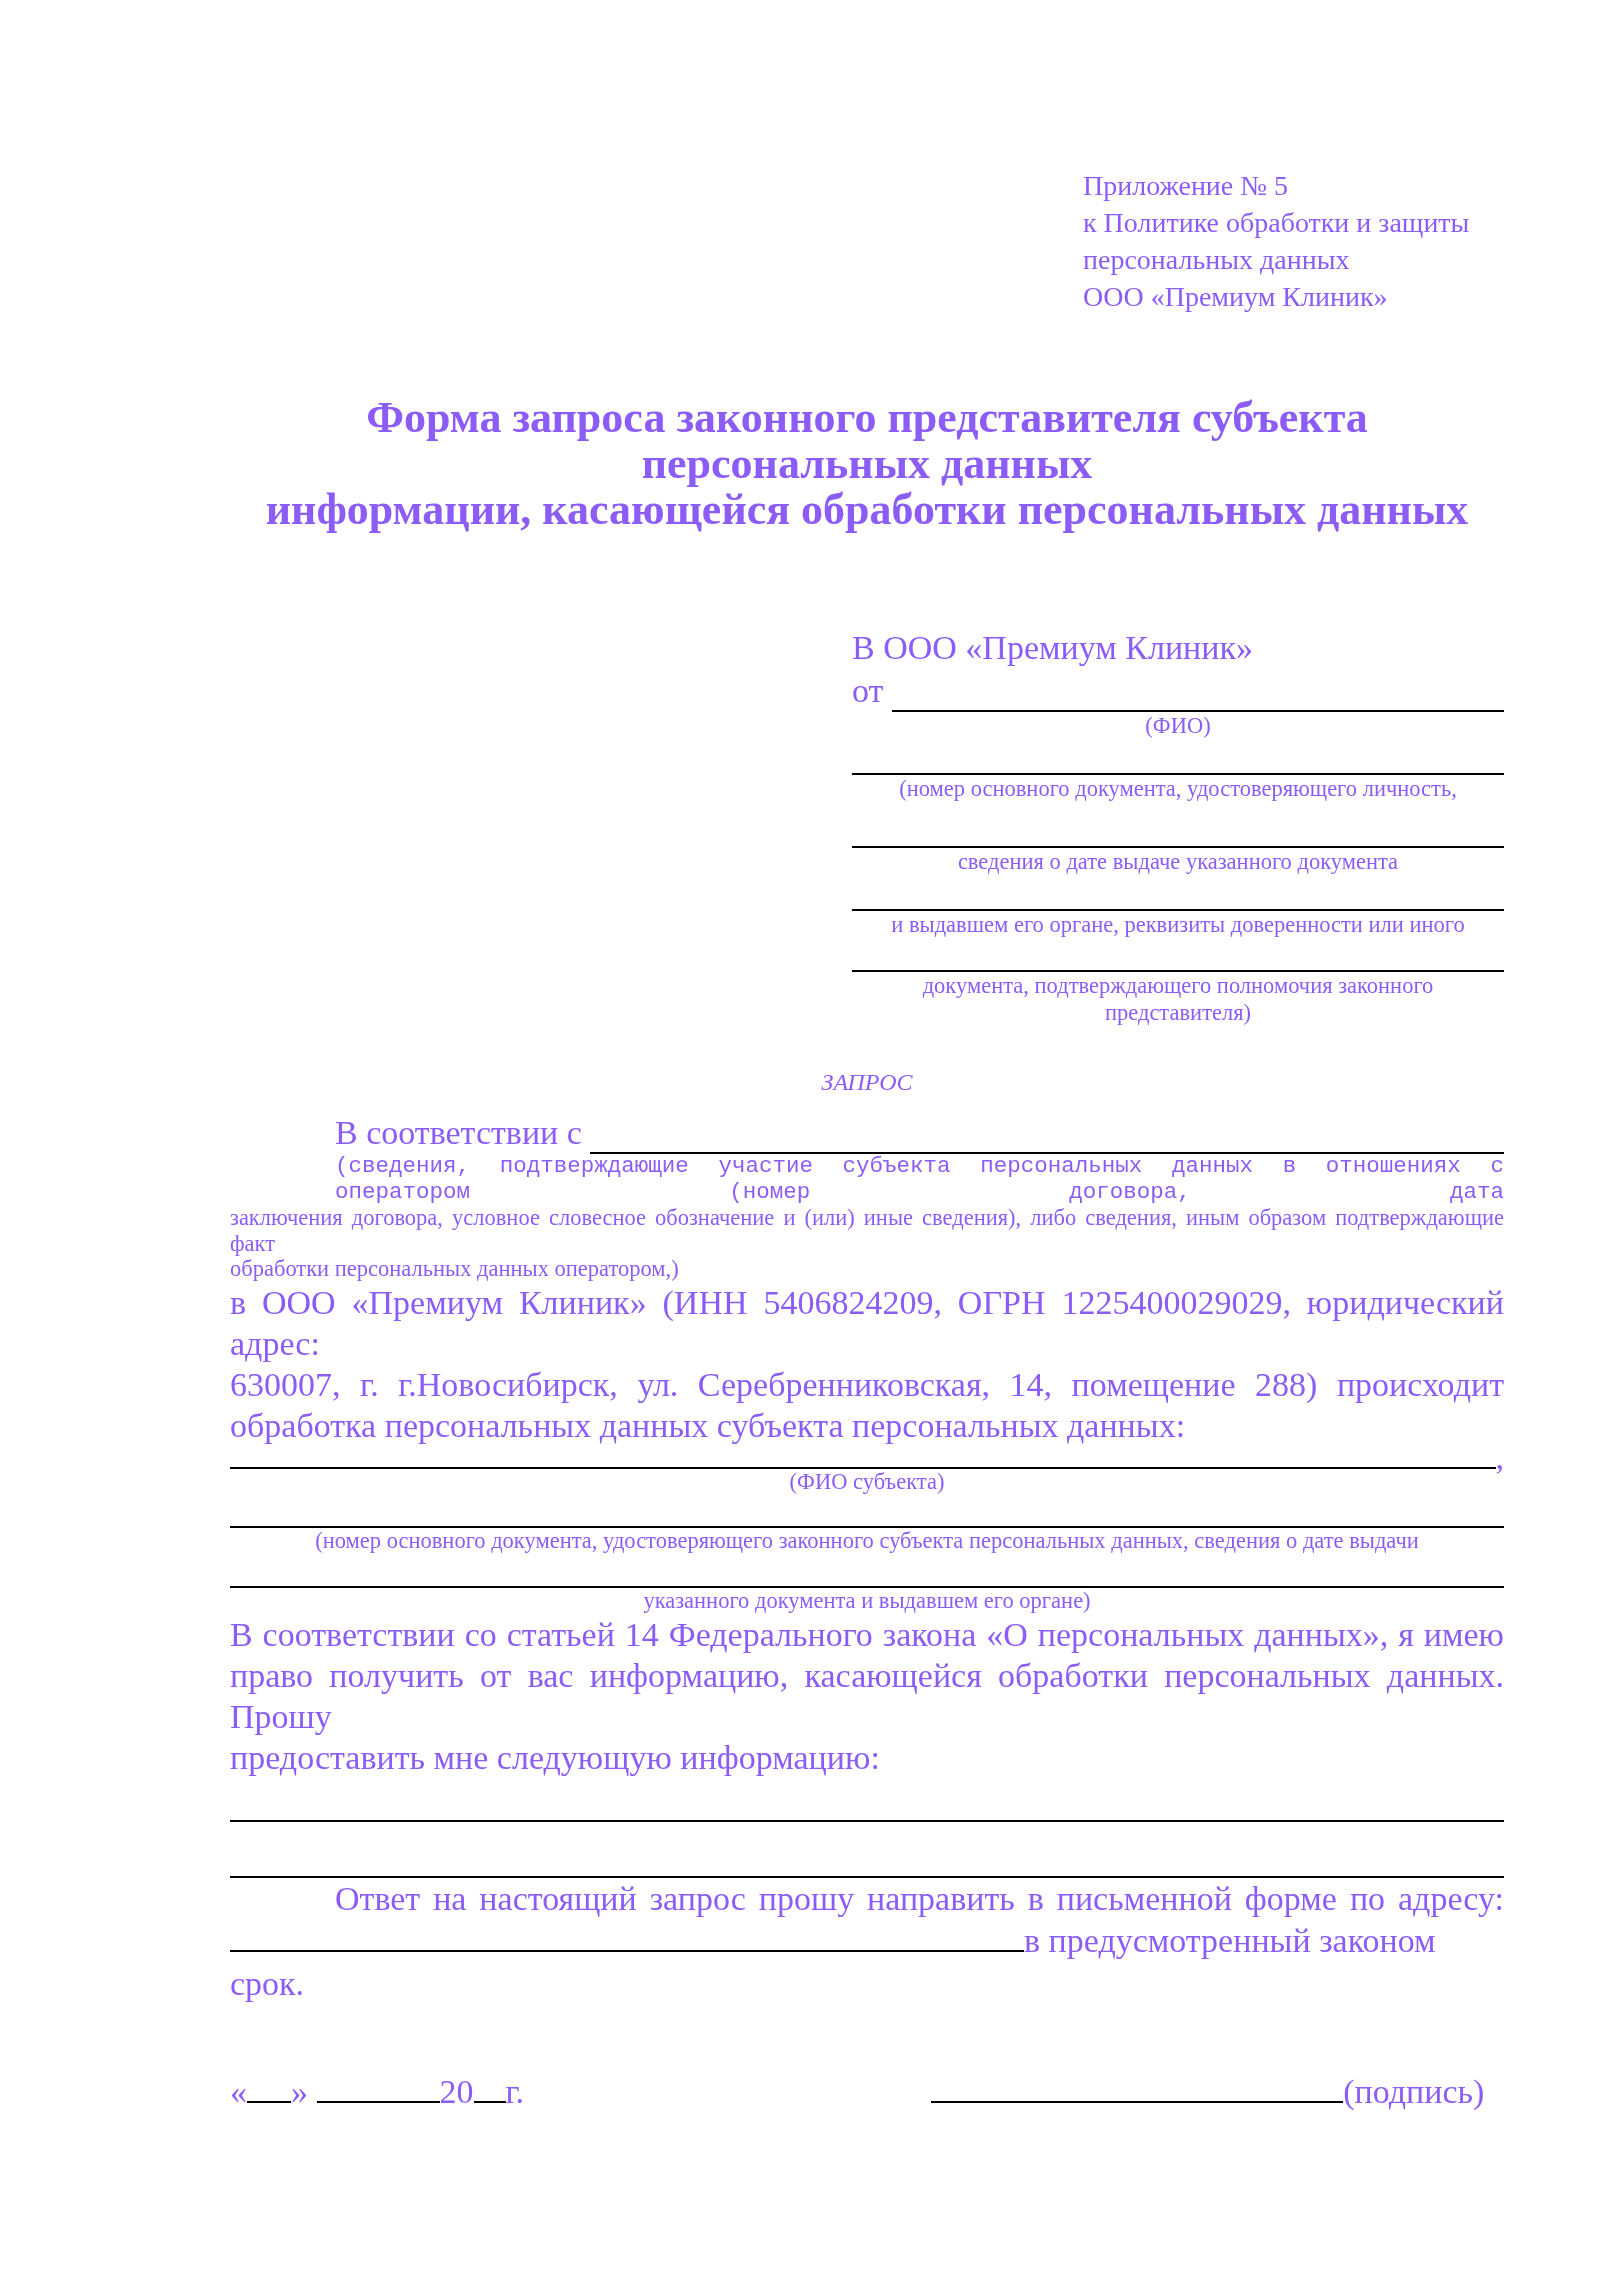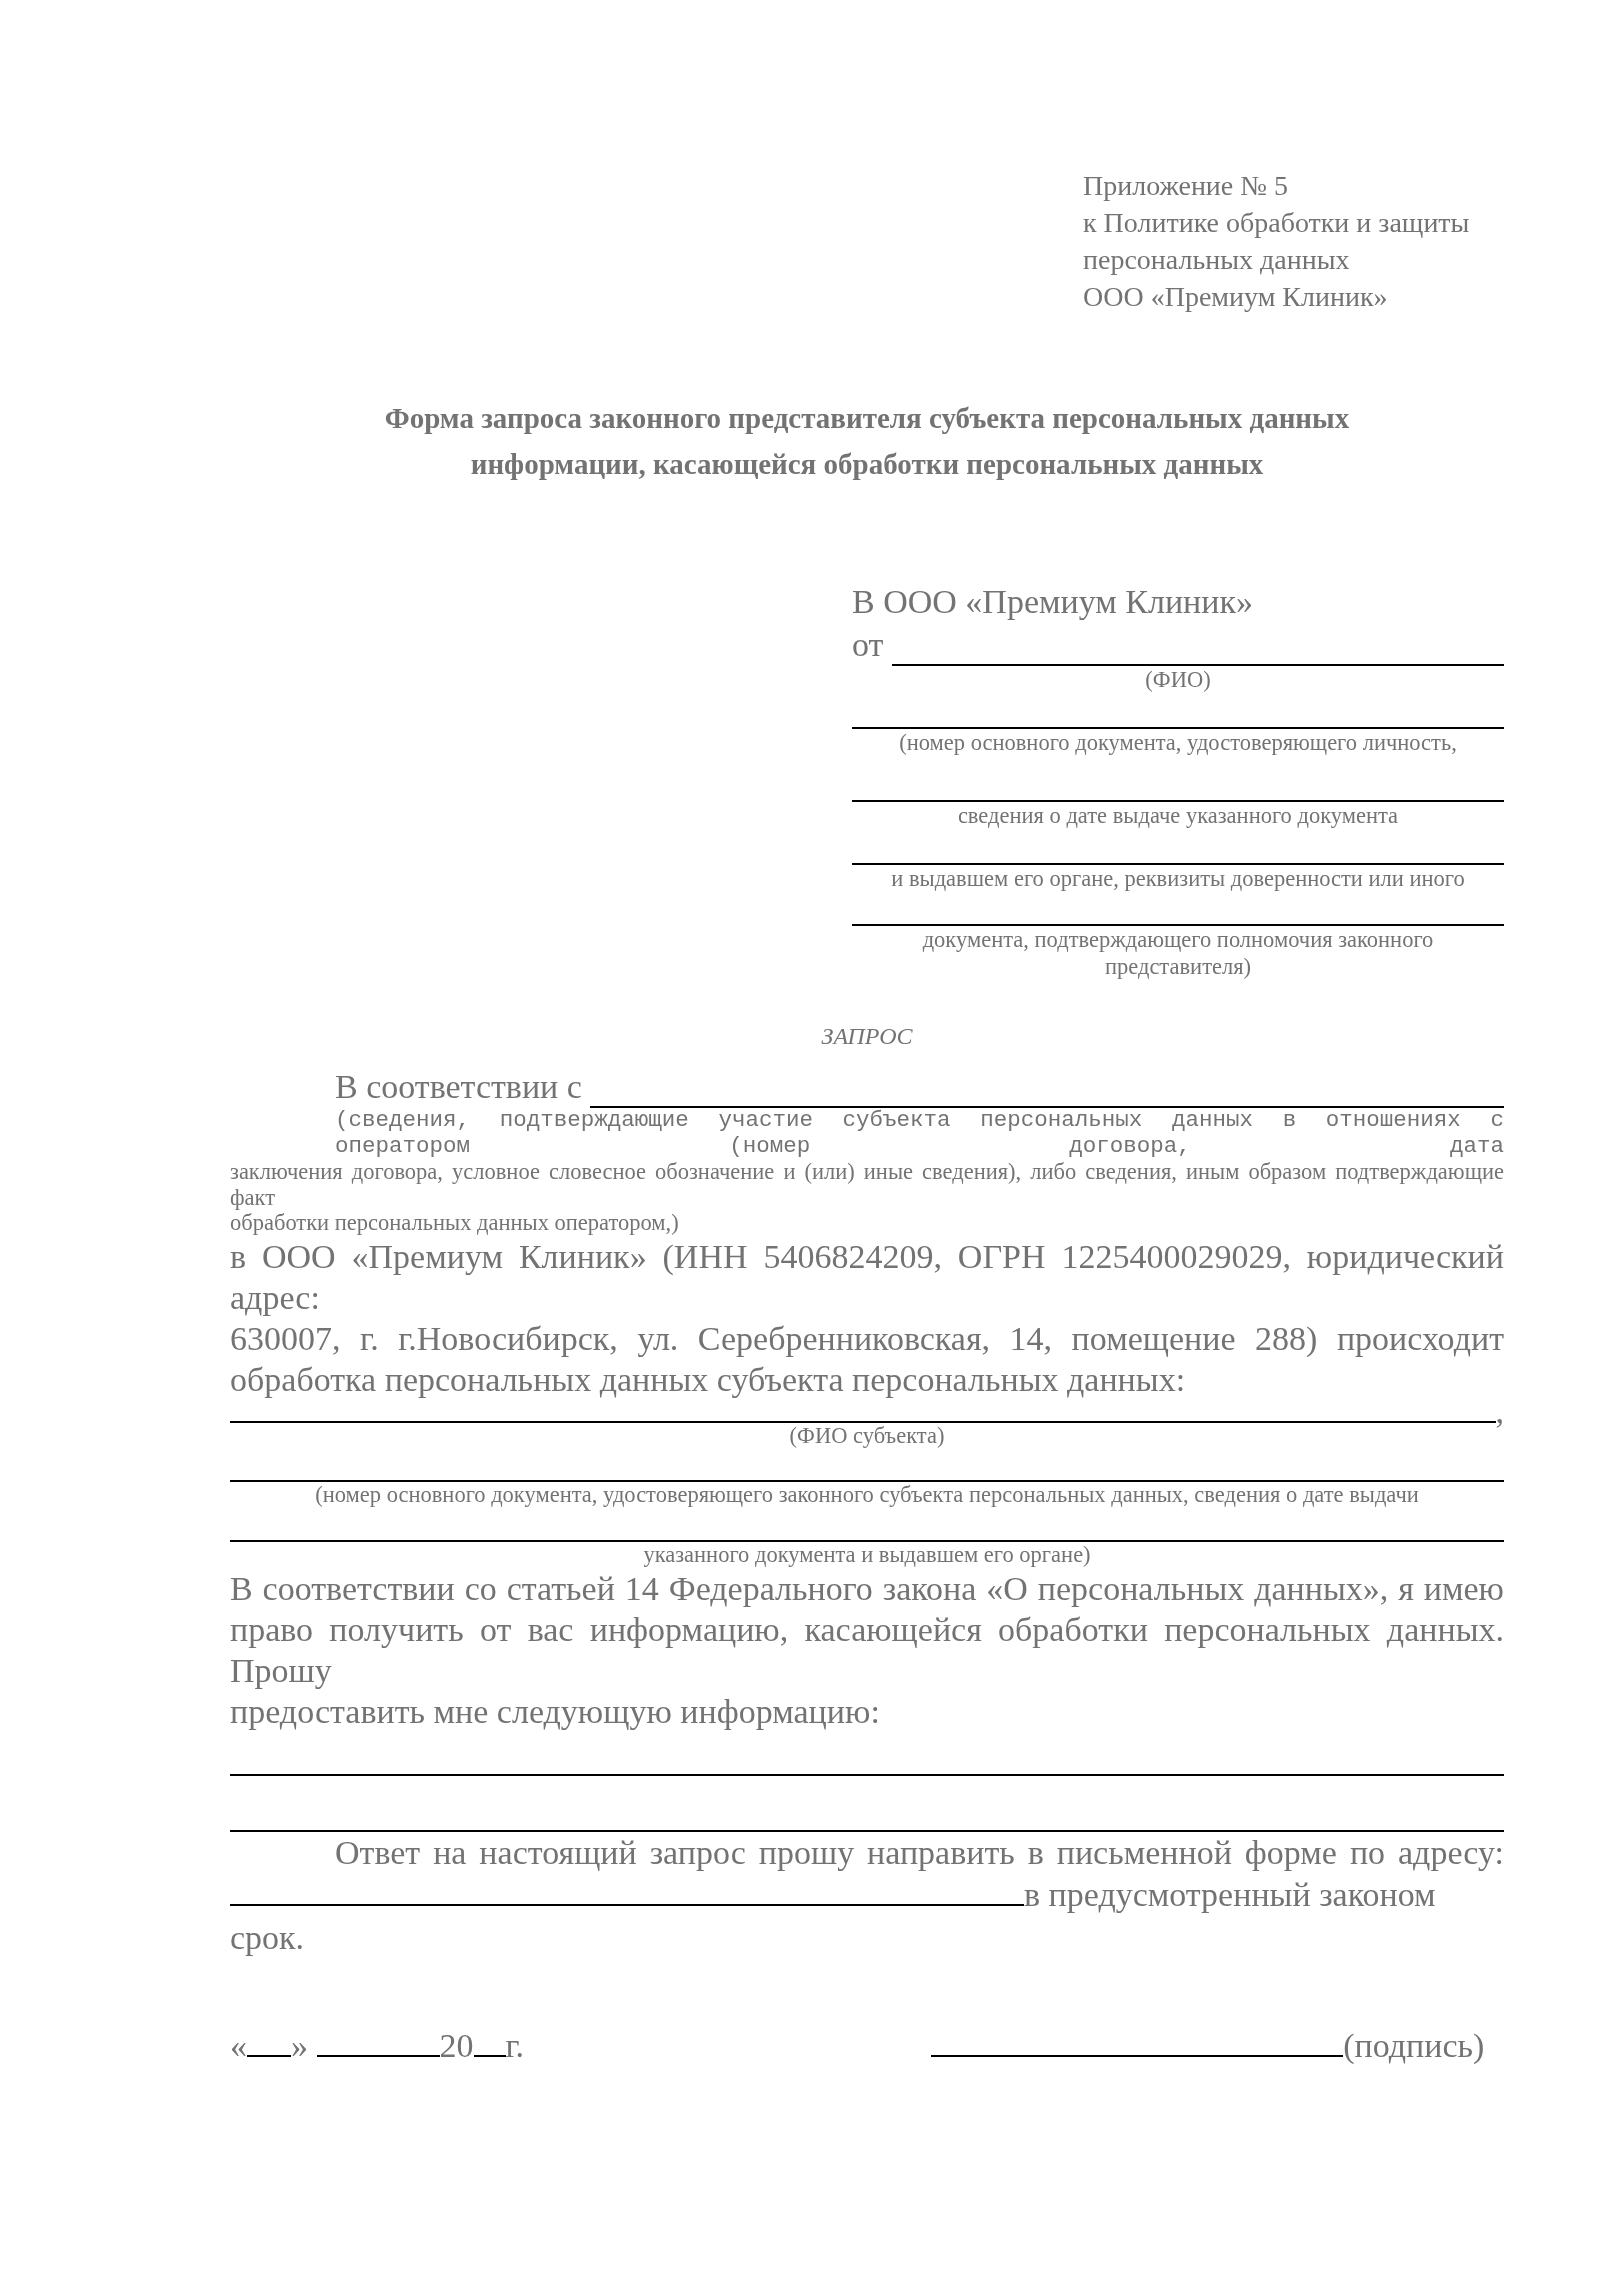--- a/index.html
+++ b/index.html
@@ -1,37 +1,37 @@
 <!DOCTYPE html>
 <html><head>
 <meta charset="utf-8">
 <style>
   * { margin:0; padding:0; box-sizing:border-box; }
   html,body { background:#888; }
   .page {
     width:1621px; height:2293px;
-    background:#ffffff; color:#737373;
+    background:#ffffff; color:#8b5cf6;
     font-family:"Liberation Serif","DejaVu Serif",serif;
     font-size:34px;
     position:relative;
     margin:0 auto;
     overflow:hidden;
   }
   .content { padding:0 117px 0 230px; }
 
   
   .u-row { border-bottom:2.9px solid #000; }
   .fill { flex:1 1 auto; border-bottom:2.9px solid #000; }
   .blank { display:inline-block; border-bottom:2.9px solid #000; }
 
   
   .appendix { margin:167px 0 0 853px; font-size:28px; line-height:37px; }
 
   
-  .doc-title { margin-top:80px; font-size:29px; font-weight:bold; line-height:46px; text-align:center; }
+  .doc-title { margin-top:80px; font-size:44px; font-weight:bold; line-height:46px; text-align:center; }
 
   
   .addressee { margin:93px 0 0 622px; width:652px; }
   .addr-to   { line-height:43px; }
   .from-row  { display:flex; line-height:43px; white-space:pre;font-family:Liberation Serif, serif; }
   .cap       { font-size:22.5px; line-height:27.4px; text-align:center; }
   .h37 { height:36px; } .h46 { height:45px; } .h34 { height:33px; }
 
   .zapros { margin-top:34px; font-size:24px; line-height:45px; text-align:center;font-style:italic; }
 

